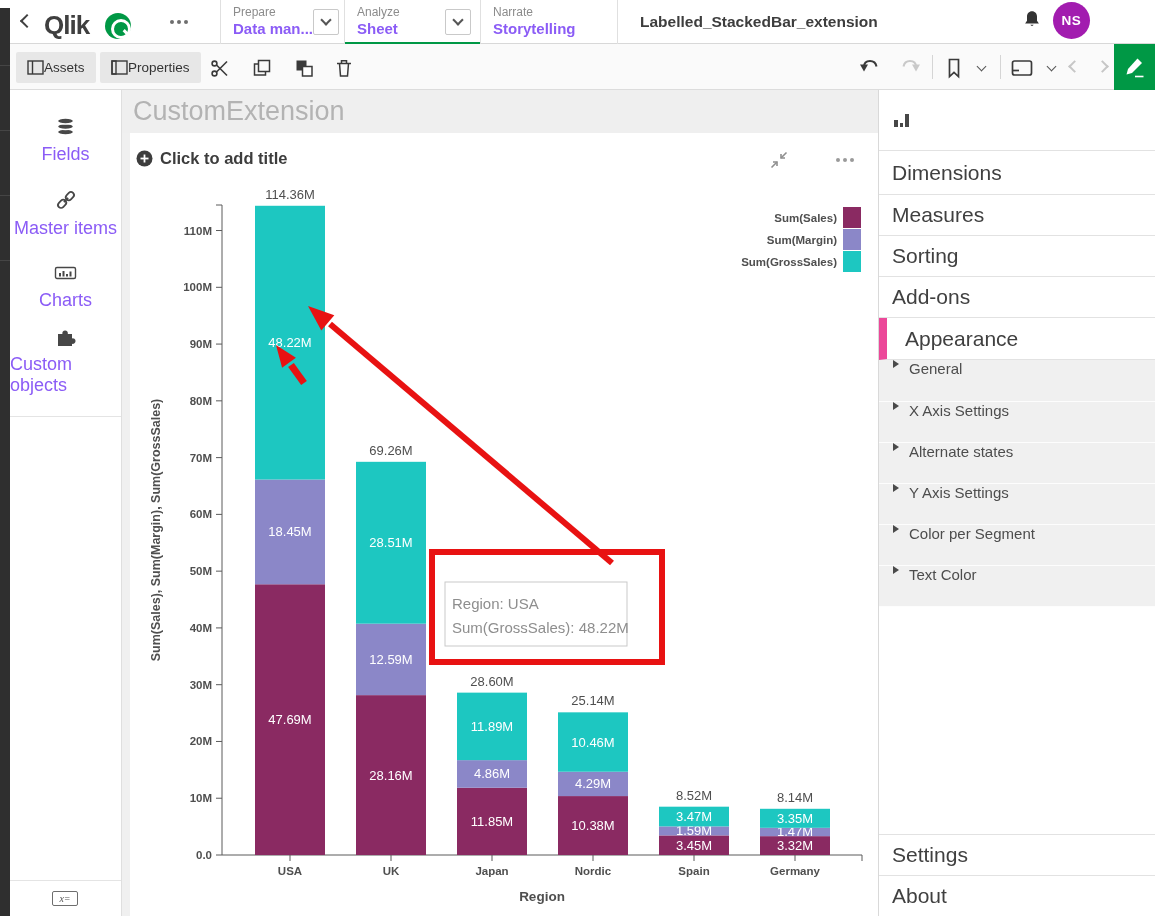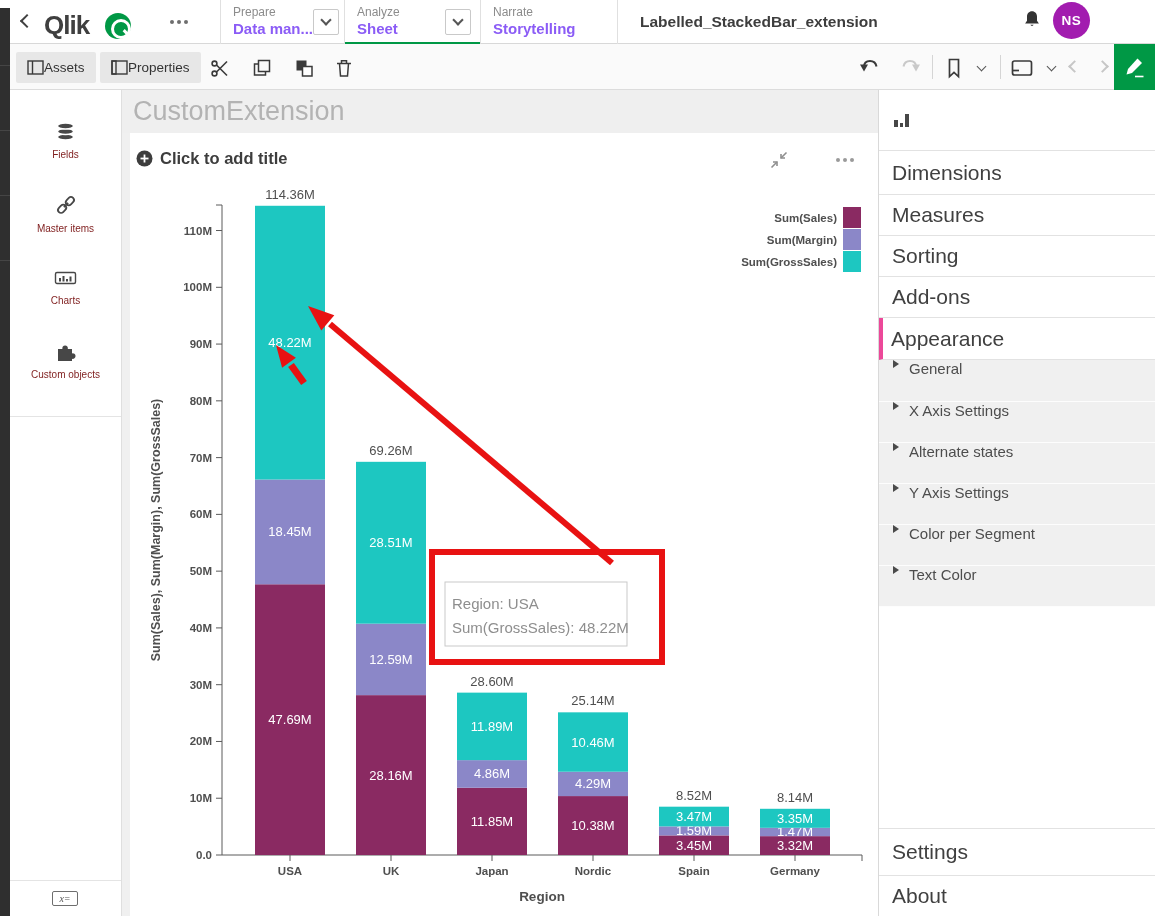--- a/index.html
+++ b/index.html
@@ -38,21 +38,21 @@
   .iconbtn { position:absolute; top:12px; width:24px; height:24px; display:flex; align-items:center; justify-content:center; }
   .tb-div { position:absolute; top:11px; width:1px; height:24px; background:#d5d5d5; }
   .small-chev { position:absolute; width:7px; height:7px; border-right:1.8px solid #555; border-bottom:1.8px solid #555; transform:rotate(45deg); }
   .nav-chev { width:9px; height:9px; border-left:2px solid #c6c6c6; border-bottom:2px solid #c6c6c6; }
   .edit-btn { position:absolute; right:0; top:0; width:41px; height:46px; background:#009845; display:flex; align-items:center; justify-content:center; }
 
   
   .sidebar { position:absolute; left:10px; top:90px; width:112px; height:826px; background:#fff; border-right:1px solid #dfdfdf; }
   .side-items { border-bottom:1px solid #e4e4e4; padding:14px 0 20px; }
   .side-item { height:73px; display:flex; flex-direction:column; align-items:center; justify-content:center; gap:6px; cursor:pointer; }
-  .side-item .lbl { font-size:10px; color:#7f1d1d; }
+  .side-item .lbl { font-size:18px; color:#8b5cf6; }
   .side-bottom { position:absolute; left:0; bottom:0; width:100%; height:36px; border-top:1px solid #e4e4e4; display:flex; align-items:center; }
   .xeq { margin-left:42px; width:26px; height:15px; border:1px solid #6e6e6e; border-radius:2px; font-size:10px; font-style:italic; color:#555; display:flex; align-items:center; justify-content:center; font-family:"Liberation Serif",serif; }
 
   
   .main-bg { position:absolute; left:122px; top:90px; width:756px; height:826px; background:#f0f0f0; }
   .sheet-header { position:absolute; left:122px; top:90px; width:756px; height:43px; background:#efefef; display:flex; align-items:center; }
   .sheet-header span { font-size:27px; color:#b3b3b3; margin-left:11px; }
   .card { position:absolute; left:130px; top:133px; width:748px; height:783px; background:#fff; }
   .card-title-row { position:absolute; left:6px; top:16px; display:flex; align-items:center; gap:7px; }
   .card-title-row .t { font-size:16.5px; font-weight:bold; color:#3d3d3d; }
@@ -61,21 +61,21 @@
   .card-dots { display:flex; gap:3px; }
 
   .chart-wrap { position:absolute; left:0; top:42px; width:748px; height:741px; }
   svg text { font-family:"Liberation Sans","DejaVu Sans",sans-serif; }
 
   
   .panel { position:absolute; left:878px; top:90px; width:277px; height:826px; background:#fff; border-left:1px solid #d9d9d9; display:flex; flex-direction:column; }
   .panel-iconrow { height:61px; border-bottom:1px solid #e2e2e2; display:flex; align-items:center; padding-left:13px; }
   .prow { height:41px; flex:0 0 auto; display:flex; align-items:center; padding-left:13px; font-size:21px; color:#404040; border-bottom:1px solid #e2e2e2; background:#fff; cursor:pointer; }
   .prow.tall { height:44px; }
-  .prow.active { border-left:4px solid #ec4899; padding-left:8px; }
+  .prow.active { border-left:8px solid #ec4899; padding-left:18px; }
   .psub { height:41px; flex:0 0 auto; display:flex; padding-left:14px; gap:10px; font-size:15px; color:#4d4d4d; background:#f0f0f0; border-bottom:1px solid #fdfdfd; cursor:pointer; }
   .tri { width:0; height:0; border-left:6px solid #4a4a4a; border-top:4.5px solid transparent; border-bottom:4.5px solid transparent; }
   .panel-spacer { flex:1 1 auto; }
   .prow.footer-top { border-top:1px solid #e2e2e2; }
 </style>
 </head>
 <body>
 
 <div class="rail">
   <i class="seg" style="top:57px"></i>
@@ -447,19 +447,19 @@
     </div>
   <div class="psub">
       <span class="tri"></span>
       <span>Color per Segment</span>
     </div>
   <div class="psub">
       <span class="tri"></span>
       <span>Text Color</span>
     </div>
   <div class="panel-spacer"></div>
-  <div class="prow footer-top" style="height:48px">
+  <div class="prow footer-top" style="height:42px">
       <span>Settings</span>
     </div>
   <div class="prow" style="border-bottom:none; height:40px">
       <span>About</span>
     </div>
 </div>
 
 </body></html>

